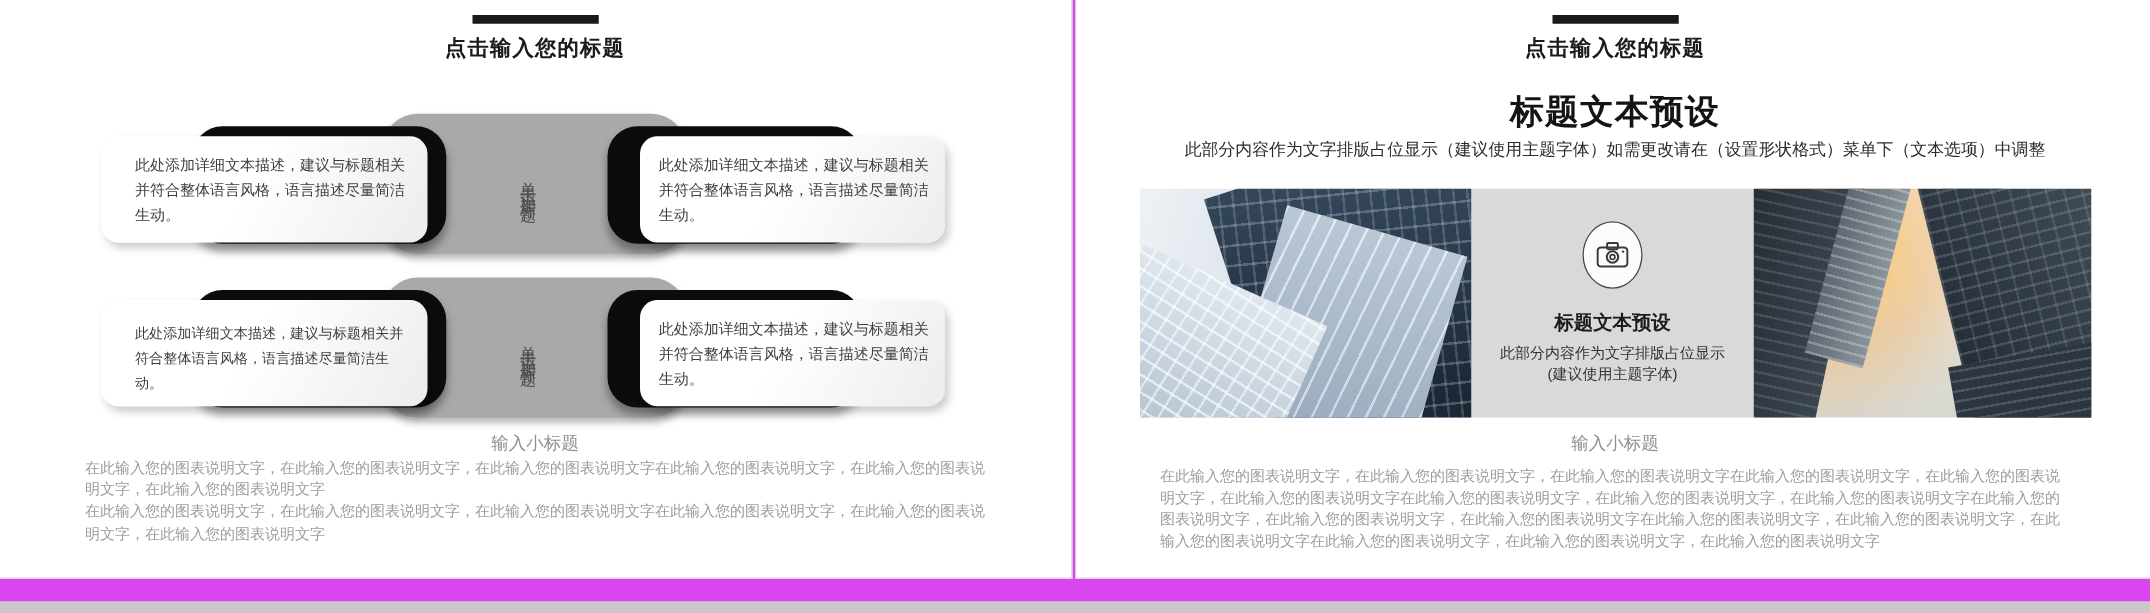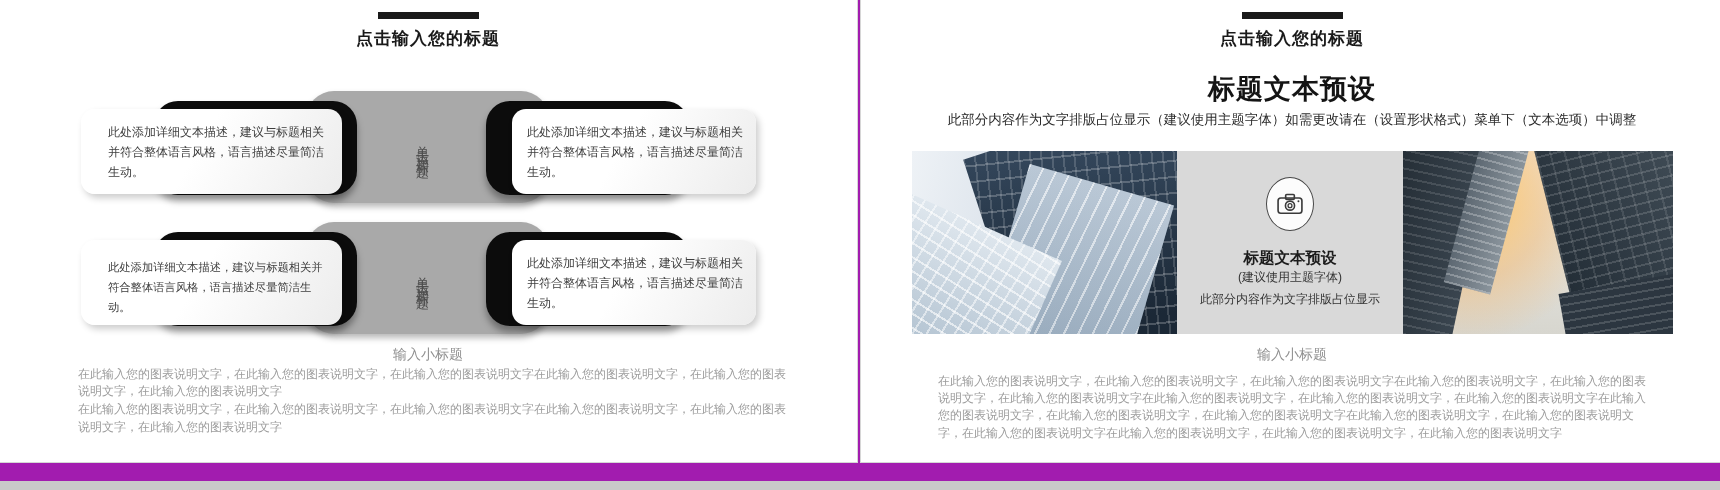--- a/index.html
+++ b/index.html
@@ -1,17 +1,17 @@
 <!DOCTYPE html>
 <html><head>
 <meta charset="utf-8">
 <style>
   html,body{margin:0;padding:0;background:#ffffff;}
   .canvas{
-    position:relative;width:1720px;height:490px;overflow:hidden;background:#a21caf;
+    position:relative;width:1720px;height:490px;overflow:hidden;background:#d946ef;
     font-family:"Liberation Sans","DejaVu Sans",sans-serif;
   }
   .slide{
     position:absolute;top:-2px;height:465px;background:#ffffff;
     border:1px solid #d6d6d6;box-sizing:border-box;
   }
   .slide-left{left:-2px;width:860px;}
   .slide-right{left:860px;width:864px;}
   .bottom-strip{position:absolute;left:0;top:481px;width:1720px;height:9px;background:#c9c9c9;}
 
@@ -47,21 +47,21 @@
     position:absolute;left:392px;top:6px;width:62px;height:100px;
     display:flex;align-items:center;justify-content:center;
     writing-mode:vertical-rl;text-orientation:upright;
     font-size:13px;color:#4d4d4d;letter-spacing:0.32em;font-weight:500;
   }
 
   
   .subheading{position:absolute;left:0;right:0;text-align:center;top:347px;
     font-size:14px;color:#8f8f8f;}
   .caption-block{position:absolute;top:367px;font-size:12px;line-height:17.2px;color:#9c9c9c;text-align:left;}
-  .caption-block p{margin:0 0 1px 10px;}
+  .caption-block p{margin:0 0 1px 0;}
   .cb-left{left:69px;width:722px;}
   .cb-right{left:67px;width:727px;top:374px;}
 
   
   .big-heading{position:absolute;top:72px;left:0;right:0;text-align:center;
     font-size:27px;font-weight:bold;color:#141414;letter-spacing:1px;}
   .description{position:absolute;top:112px;left:0;right:0;text-align:center;
     font-size:13.5px;color:#2b2b2b;}
   .strip{position:absolute;left:51px;top:152px;width:761px;height:183px;display:flex;}
   .photo{position:relative;overflow:hidden;height:183px;}
@@ -163,22 +163,22 @@
         <div class="lens-circle">
           <svg width="26" height="22" viewBox="0 0 24 20">
             <rect x="1" y="4.5" width="22" height="14" rx="2.5" fill="none" stroke="#3a3a3a" stroke-width="1.5"></rect>
             <rect x="8" y="1.2" width="8" height="4.5" rx="1" fill="none" stroke="#3a3a3a" stroke-width="1.5"></rect>
             <circle cx="12" cy="11.5" r="4.2" fill="none" stroke="#3a3a3a" stroke-width="1.5"></circle>
             <circle cx="12" cy="11.5" r="1.8" fill="none" stroke="#3a3a3a" stroke-width="1.2"></circle>
             <circle cx="19.8" cy="7.5" r="0.9" fill="#3a3a3a"></circle>
           </svg>
         </div>
         <div class="panel-heading">标题文本预设</div>
+        <div class="panel-text">此部分内容作为文字排版占位显示</div>
         <div class="panel-text" style="margin-top:0;">(建议使用主题字体)</div>
-        <div class="panel-text">此部分内容作为文字排版占位显示</div>
       </div>
 
       <div class="photo photoB">
         <div class="shape pB-glow"></div>
         <div class="shape pB-left"></div>
         <div class="shape pB-mid"></div>
         <div class="shape pB-right2"></div>
         <div class="shape pB-right"></div>
         <div class="shape pB-corner"></div>
       </div>

